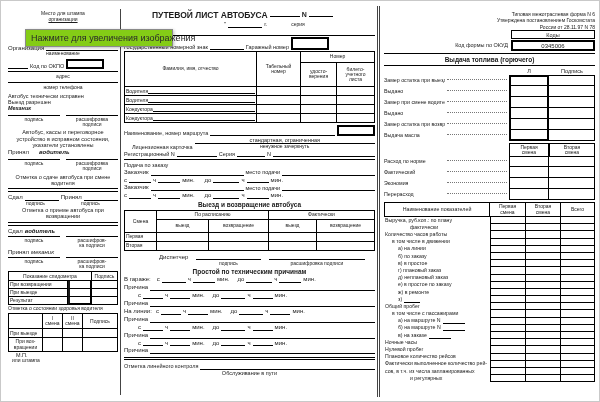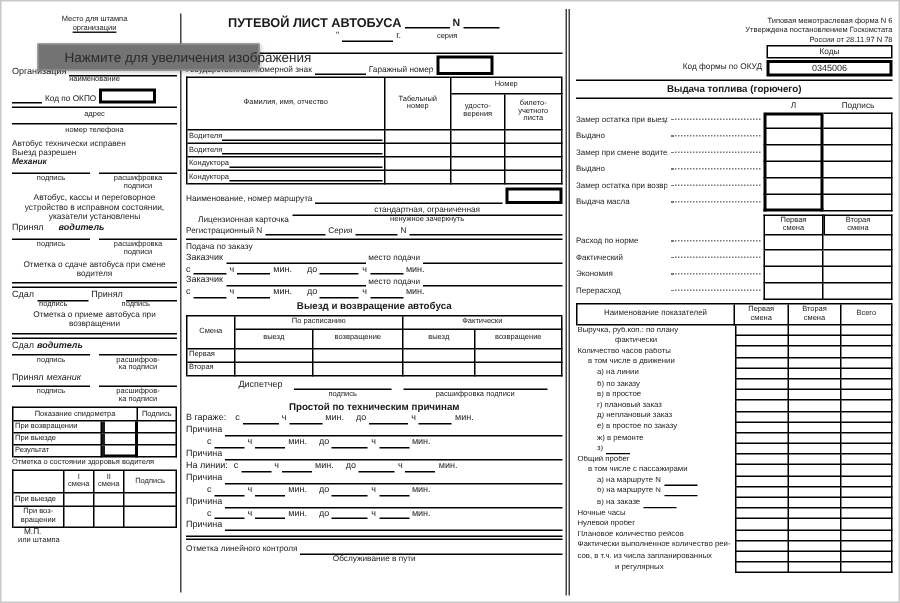--- a/index.html
+++ b/index.html
@@ -30,22 +30,22 @@
   .tbl{display:grid;border-top:1px solid #000;border-left:1px solid #000;text-align:center;font-size:5px}
   .tc{border-right:1px solid #000;border-bottom:1px solid #000;display:flex;align-items:center;justify-content:center;
       padding:0 1px;overflow:hidden;line-height:1.05}
   .tcl{justify-content:flex-start;text-align:left}
   .crew{grid-template-columns:1fr 44px 36px 38px;grid-template-rows:11px 24px 9px 9px 9px 9px}
   .crew .tcl{align-items:flex-end;padding-bottom:1px}
   .dep{grid-template-columns:32px 52px 60px 48px 1fr;grid-template-rows:9px 13px 9px 9px}
   .spd{grid-template-columns:1fr 24px 26px;grid-template-rows:9px 8px 8px 8px;margin-top:2px}
   .hlt{grid-template-columns:34px 20px 20px 1fr;grid-template-rows:15px 9px 14px;margin-top:1px}
   .ct1{font-weight:bold;font-size:6.5px;text-align:center;margin:2px 0 1px}
-  .tooltip{position:absolute;left:24px;top:28px;width:148px;height:18px;background:#737373;border:1px solid #8a8a8a;
-           box-shadow:1px 1px 3px rgba(0,0,0,.25);display:flex;align-items:center;padding:0 17px;font-size:9px;color:#2a2a2a;z-index:9;white-space:nowrap}
+  .tooltip{position:absolute;left:24px;top:28px;width:148px;height:18px;background:#84cc16;border:1px solid #8a8a8a;
+           box-shadow:1px 1px 3px rgba(0,0,0,.25);display:flex;align-items:center;padding:0 5px;font-size:9px;color:#2a2a2a;z-index:9;white-space:nowrap}
   .notes{font-size:5px;line-height:1.25}
   .codesline{display:flex;justify-content:flex-end;align-items:center;gap:3px;margin-top:1px}
   .codeshead{width:84px;border:1px solid #000;text-align:center;font-size:5.5px;height:9px;line-height:8px}
   .okudbox{width:84px;height:11px;border:2px solid #000;text-align:center;font-size:6px;line-height:8px;flex:none}
   .grow{display:flex;align-items:center}
   .glab{flex:1;display:flex;align-items:flex-end;gap:2px;font-size:5.3px;white-space:nowrap;overflow:hidden}
   .lead{flex:1;border-bottom:1px dotted #777;margin:0 2px 2px 2px;min-width:3px;height:1px}
   .fr{height:11px}
   .fl{width:40px;align-self:stretch;border-left:2px solid #000;border-right:2px solid #000;border-bottom:1px solid #000;flex:none}
   .fp{width:46px;align-self:stretch;border-right:1px solid #000;border-bottom:1px solid #000;flex:none}
@@ -181,21 +181,21 @@
         </div>
       <div class="tc"></div>
         <div class="tc"></div>
         <div class="tc"></div>
     </div>
     <div class="f55" style="padding-left:8px">М.П.</div>
     <div class="f5" style="padding-left:4px">или штампа</div>
   </div>
 
   <div class="col col-c">
-    <div class="row" style="align-items:center">
+    <div class="row" style="align-items:flex-start">
       <span class="b" style="font-size:8.5px;margin-left:28px">ПУТЕВОЙ ЛИСТ АВТОБУСА</span>
       <i class="bl w30"></i>
       <span class="b" style="font-size:7px">N</span>
       <i class="bl w24"></i>
     </div>
     <div class="row">
       <span style="margin-left:100px">"</span>
       <i class="bl w34"></i>
       <span>г.</span>
       <span class="f5" style="margin-left:22px">серия</span>

